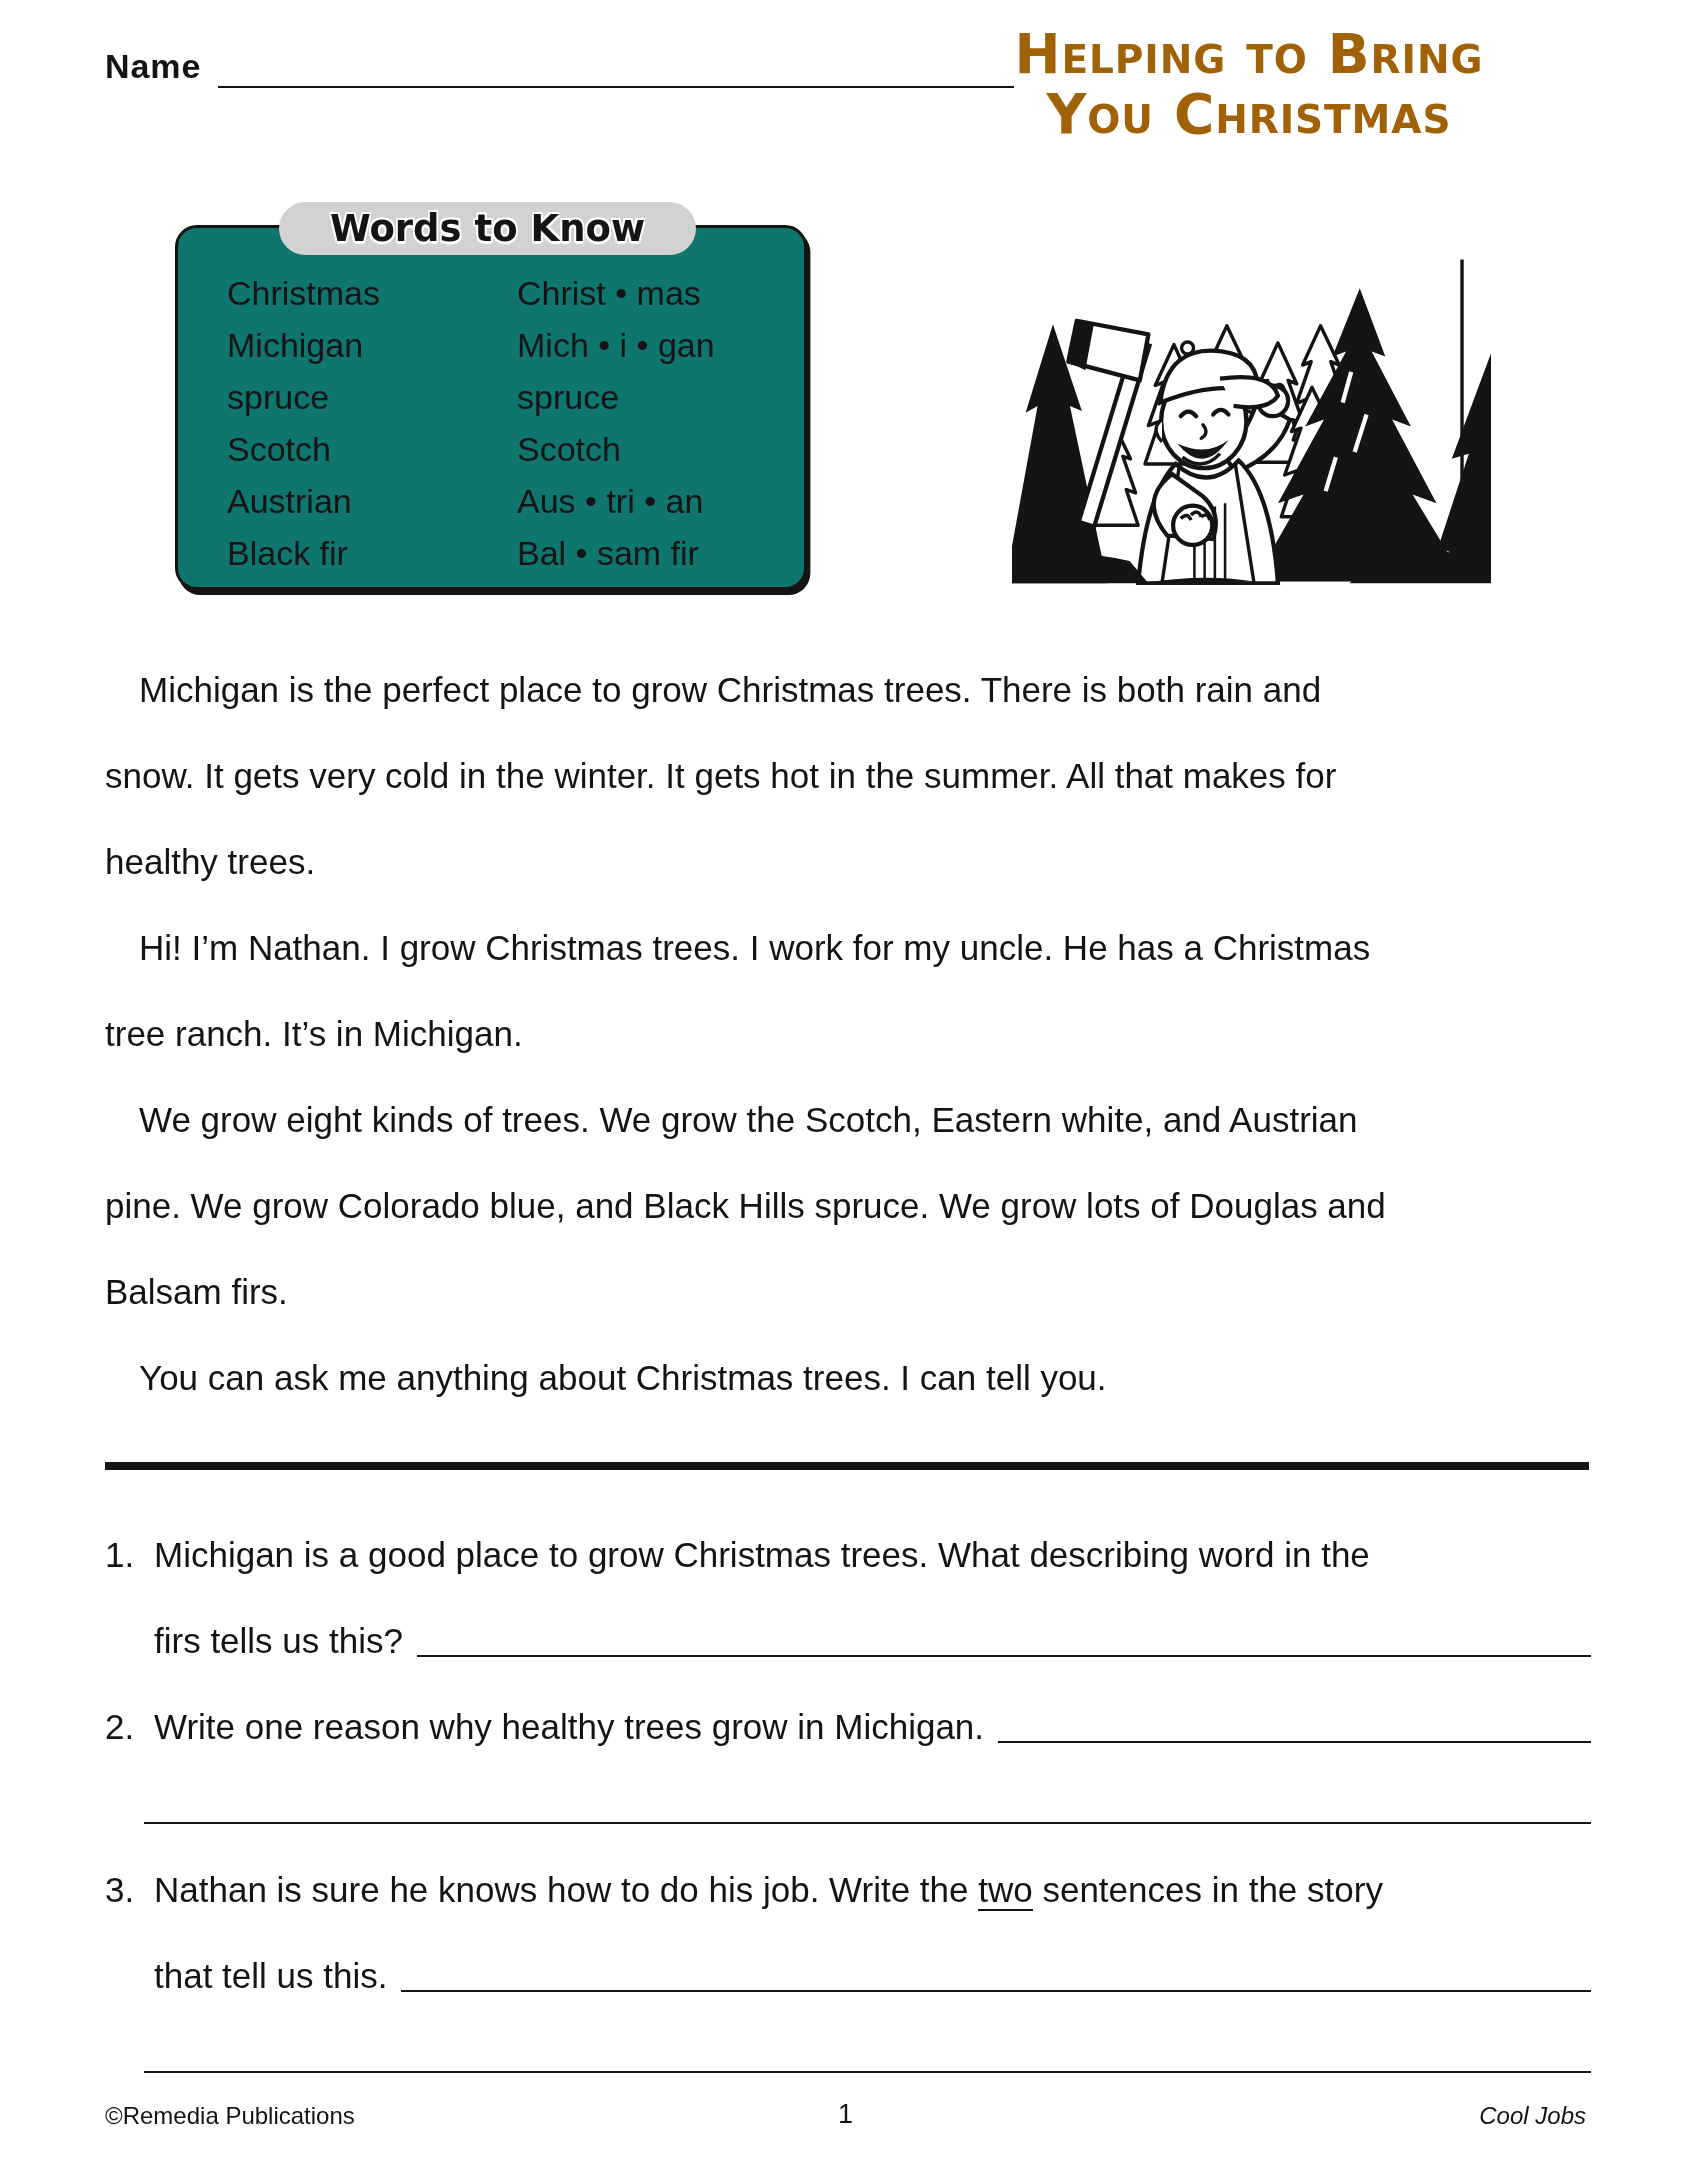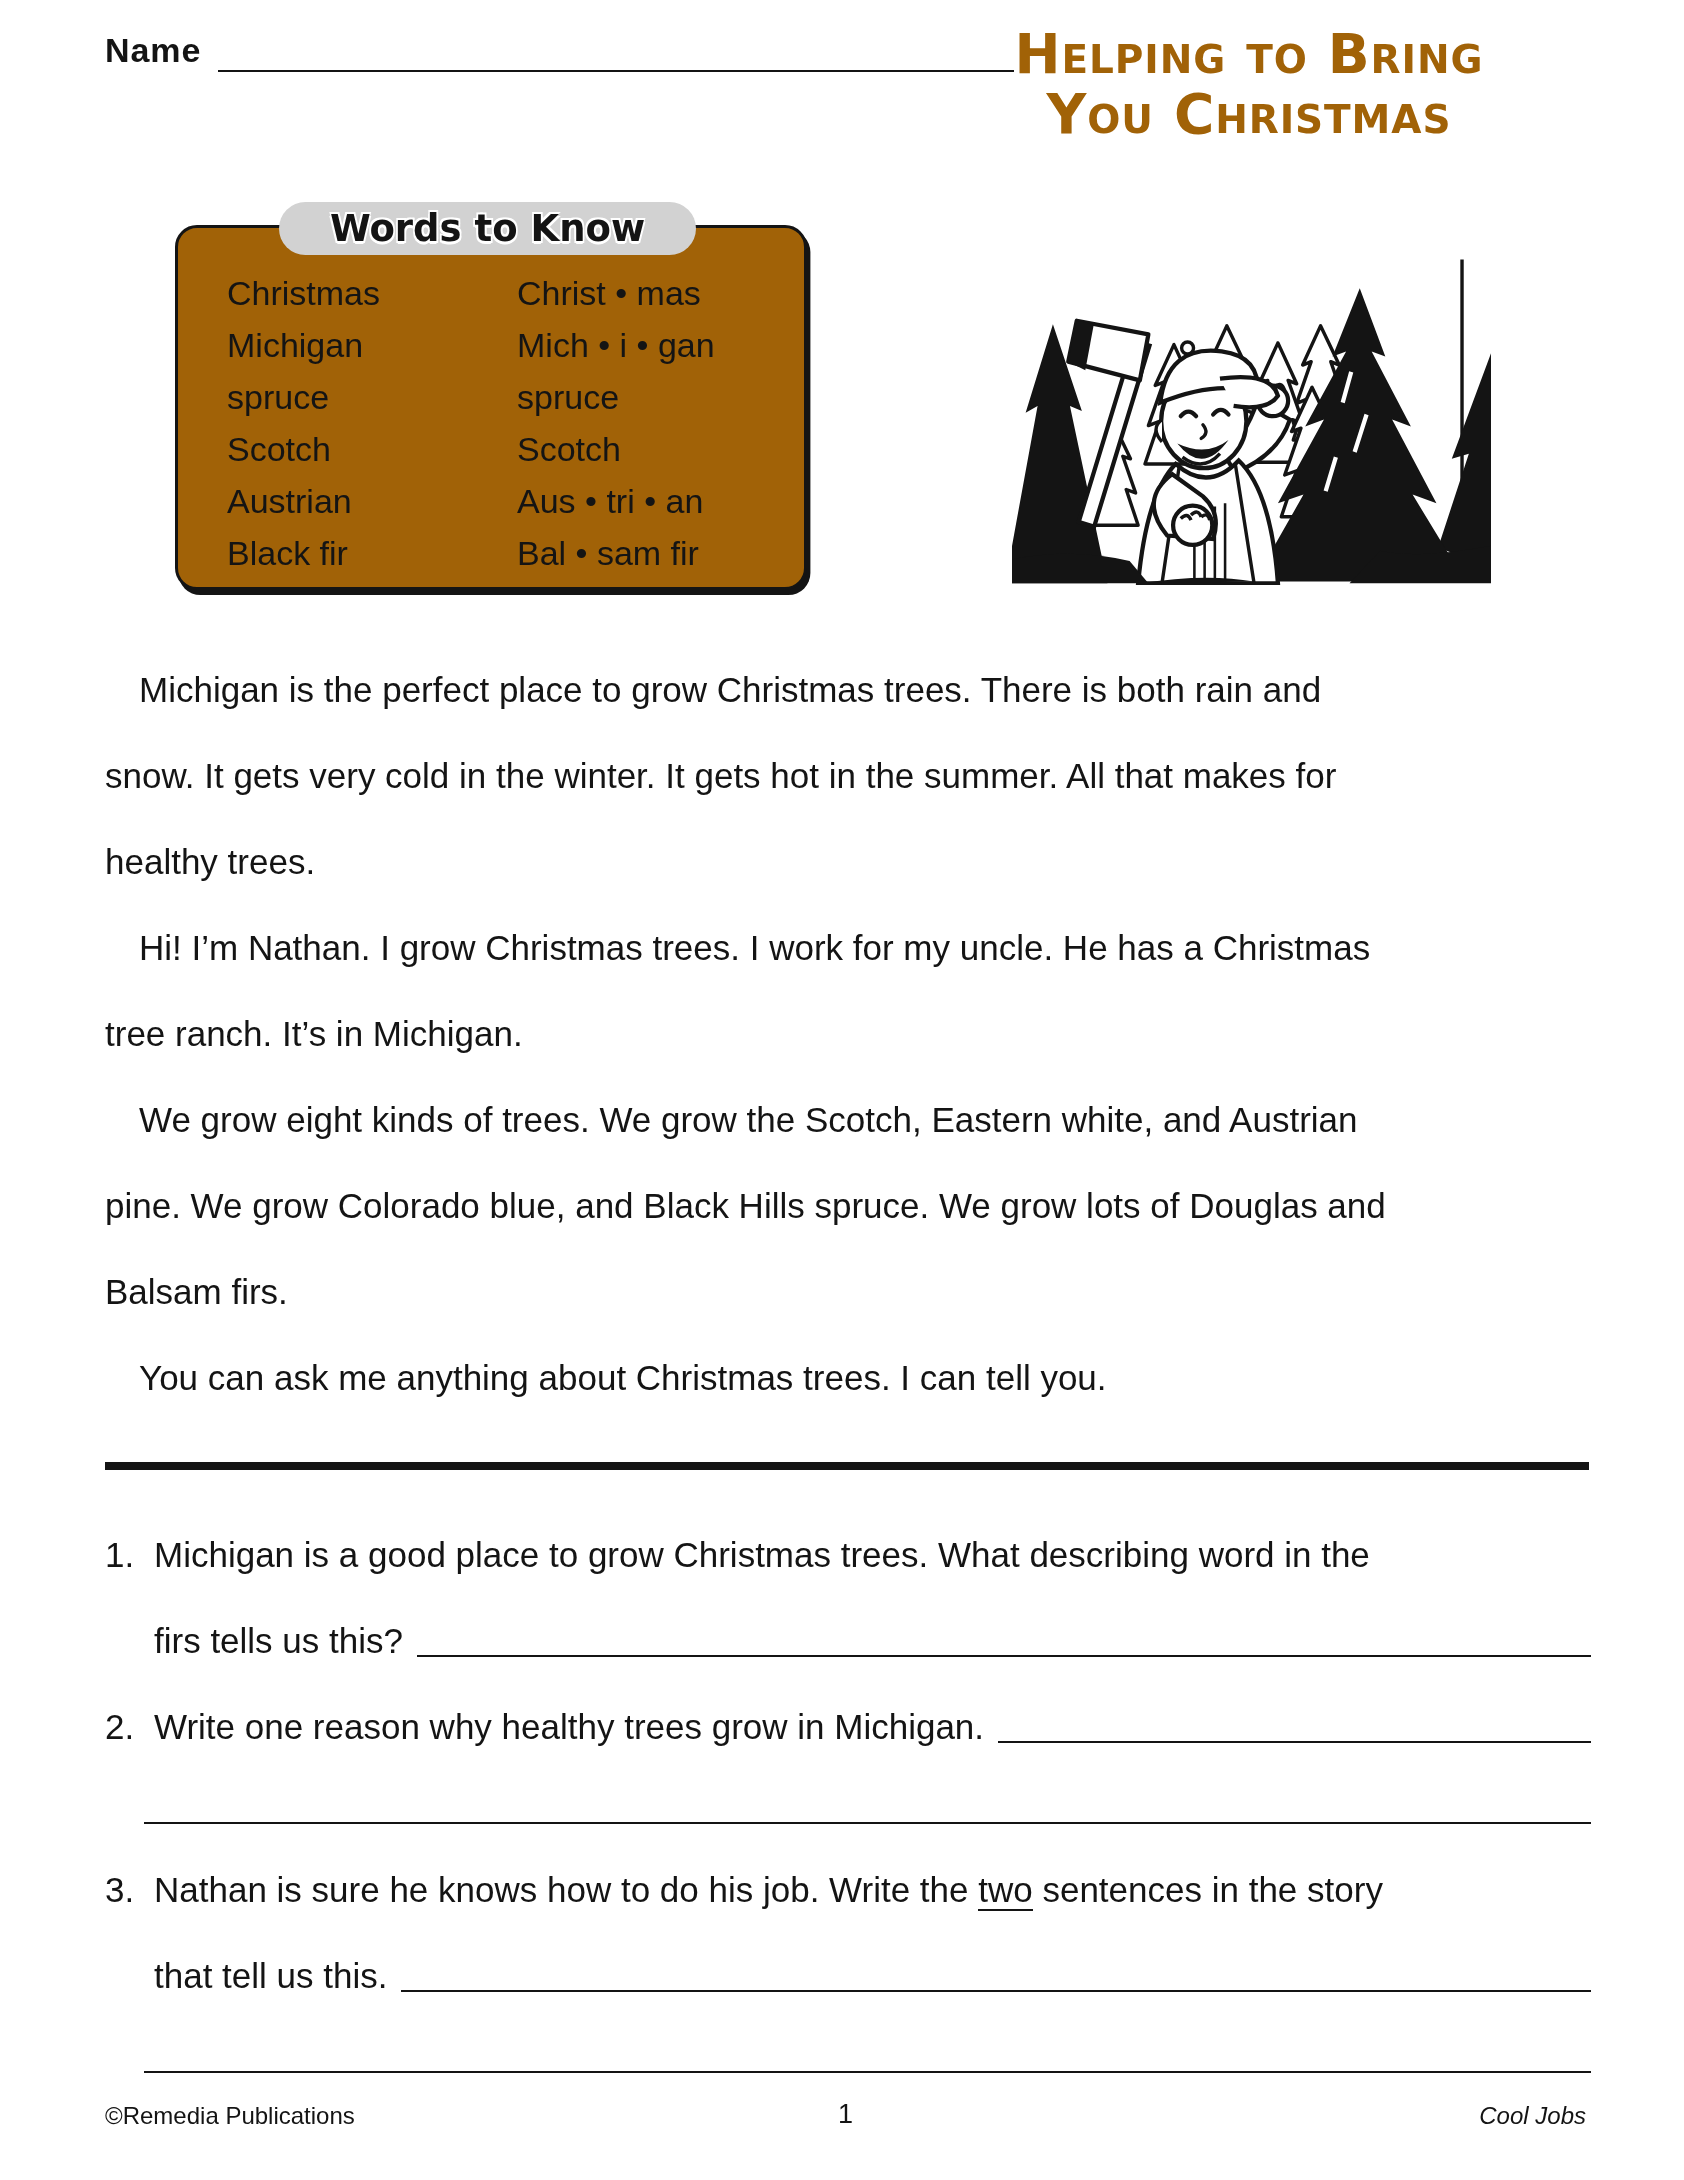--- a/index.html
+++ b/index.html
@@ -3,35 +3,35 @@
 <meta charset="utf-8">
 <style>
   * { margin:0; padding:0; box-sizing:border-box; }
   html,body { background:#ffffff; }
   body {
     position:relative; width:1685px; height:2181px;
     font-family:"Liberation Sans", sans-serif; color:#141414; overflow:hidden;
   }
 
   
-  .name-row { position:absolute; left:105px; top:28px; width:909px; display:flex; align-items:flex-end; }
+  .name-row { position:absolute; left:105px; top:44px; width:909px; display:flex; align-items:flex-end; }
   .name-label { font-size:34px; font-weight:bold; letter-spacing:0.9px; padding-right:17px; line-height:44px; }
   .name-blank { flex:1; border-bottom:2.6px solid #141414; height:43px; }
 
   
   .title {
     position:absolute; top:24px; right:78px; width:716px; text-align:center;
     font-family:"DejaVu Sans", sans-serif; font-weight:bold; font-variant:small-caps;
     font-size:55px; line-height:60px; letter-spacing:0.9px; color:#a16207;
   }
 
   
   .wtk {
     position:absolute; left:175px; top:225px; width:632px; height:365px;
-    border:3.4px solid #141414; border-radius:22px; background:#a16207;
+    border:3.4px solid #141414; border-radius:22px; background:#0f766e;
     box-shadow:3.4px 5.1px 0 #141414;
   }
   .wtk-pill {
     position:absolute; top:-25.6px; left:101px; width:417px; height:53px;
     background:#d2d2d2; border-radius:26.4px;
     display:flex; align-items:center; justify-content:center;
     font-family:"DejaVu Sans", sans-serif; font-weight:bold; font-size:37px; color:#141414;
     text-shadow:1.7px 1.7px 0 #fff, -1.7px -1.7px 0 #fff, 1.7px -1.7px 0 #fff, -1.7px 1.7px 0 #fff, 0 2.6px 0 #fff;
   }
   .wtk-grid {

